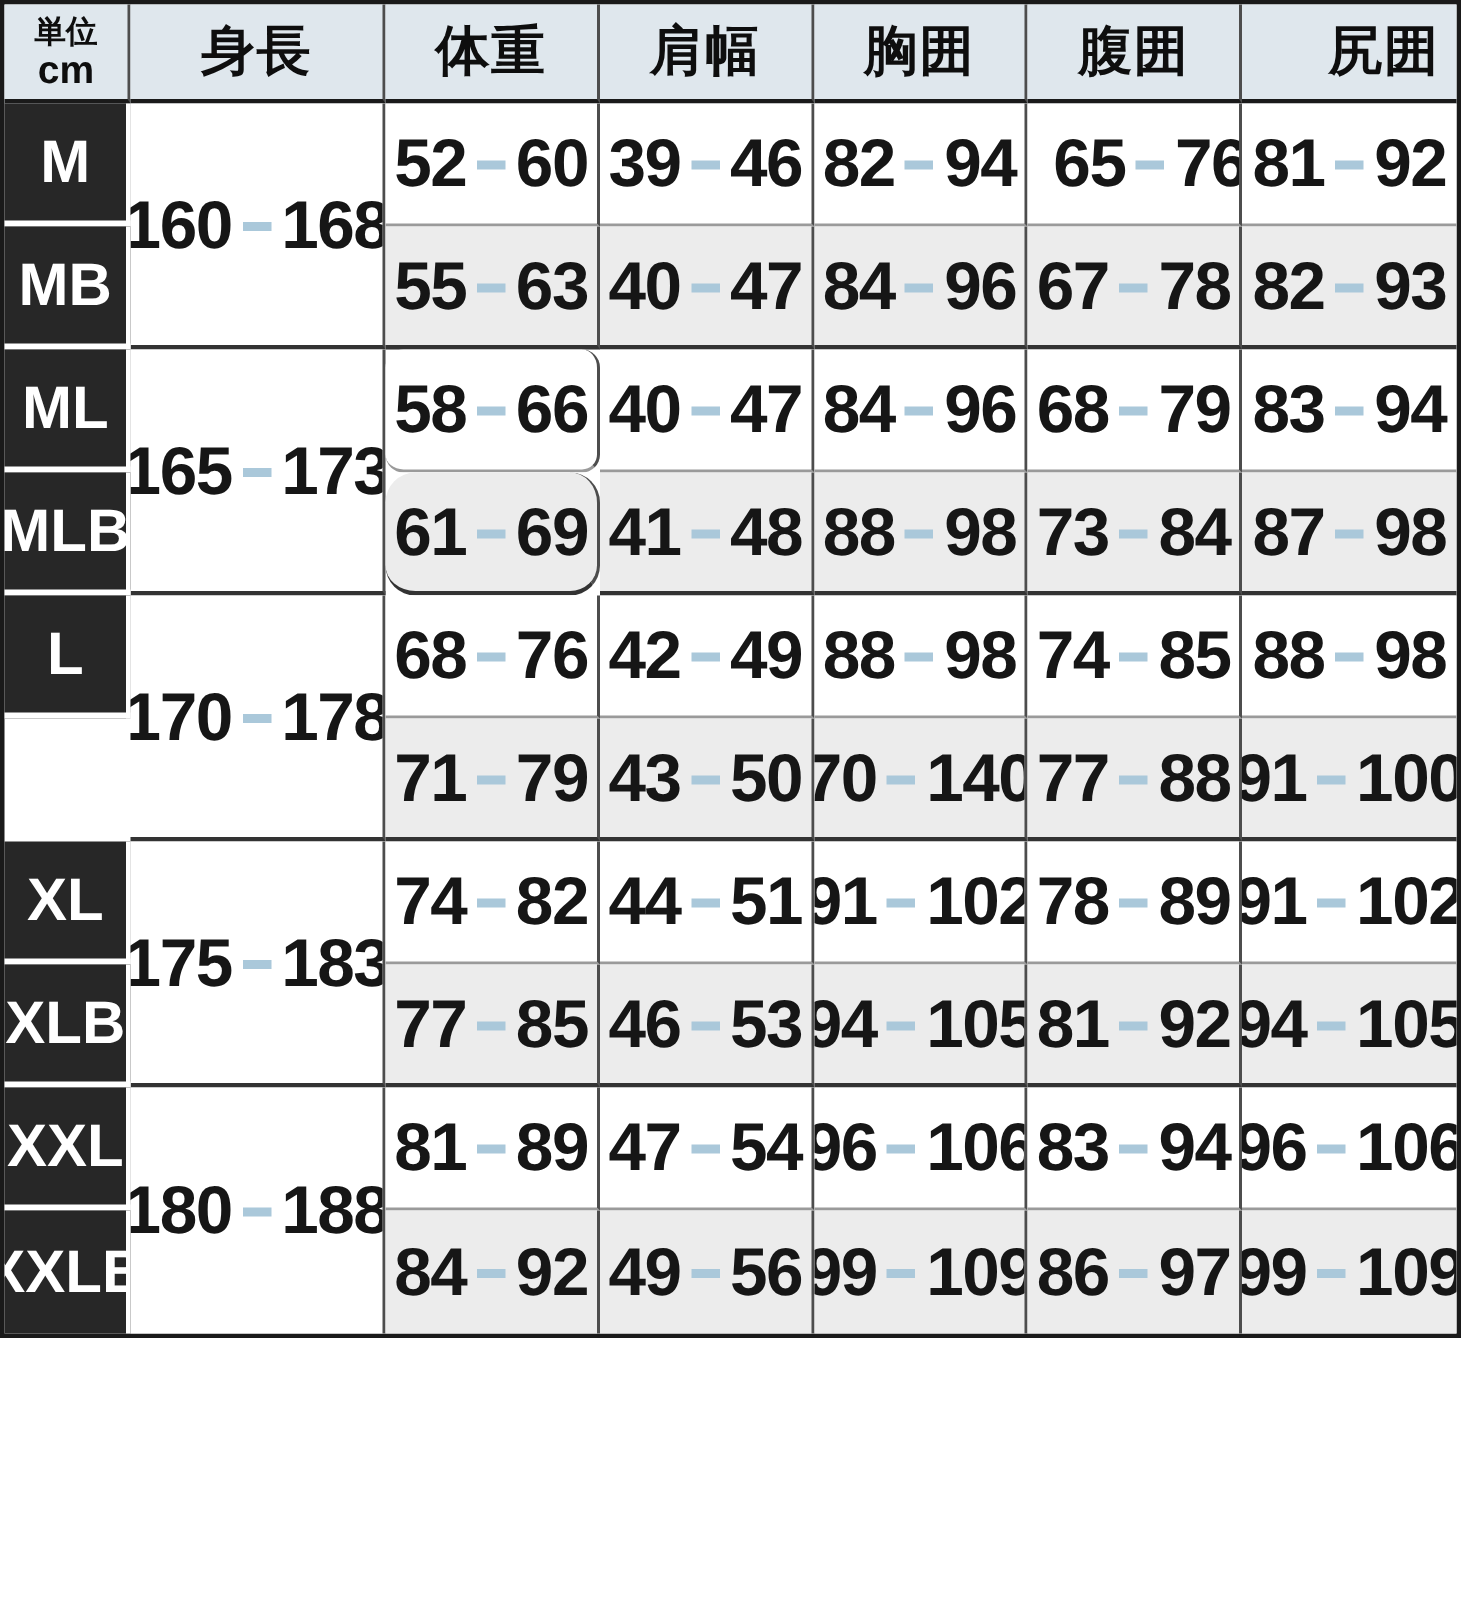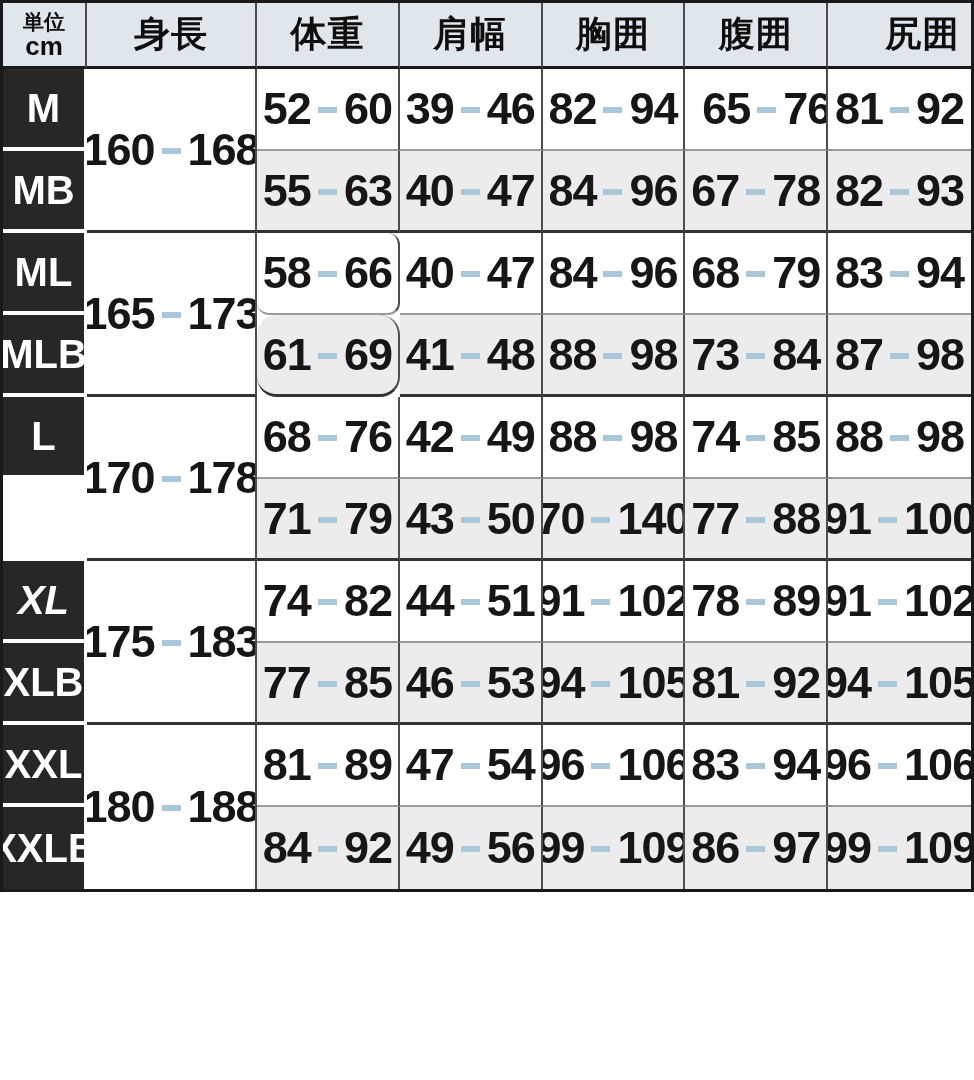--- a/index.html
+++ b/index.html
@@ -358,21 +358,21 @@
           <span>88</span>
         </span>
       </div>
       <div class="cell data alt col-last group-line" style="grid-area: 7 / 7;">
         <span class="range">
           <span>91</span>
           <span class="dash"></span>
           <span>100</span>
         </span>
       </div>
-      <div class="cell label gap-below" style="grid-area: 8 / 1; font-style: italic;">XL</div>
+      <div class="cell label gap-below" style="grid-area: 8 / 1;">XL</div>
       <div class="cell height group-line" style="grid-area: 8 / 2 / span 2;">
         <span class="range">
           <span>175</span>
           <span class="dash"></span>
           <span>183</span>
         </span>
       </div>
       <div class="cell data inner-line" style="grid-area: 8 / 3;">
         <span class="range">
           <span>74</span>

